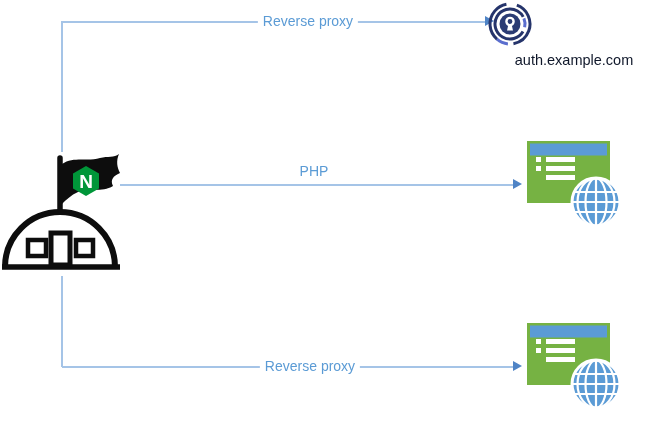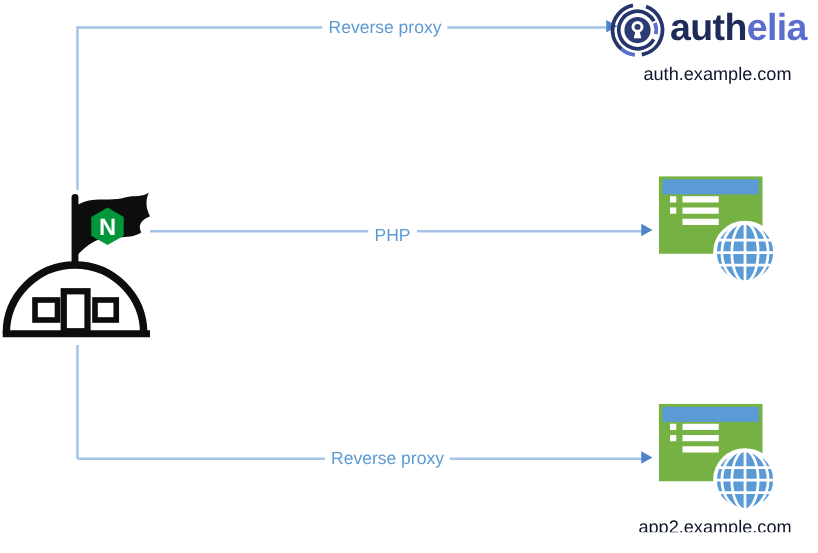--- a/index.html
+++ b/index.html
@@ -62,21 +62,21 @@
     </defs>
   </svg>
 
   <div class="line v-line" style="left:61px;top:21px;height:131px;"></div>
   <div class="line h-line" style="left:62px;top:21px;width:423px;"></div>
   <div class="arrow-right" style="left:485px;top:16px;"></div>
   <div class="edge-label" style="left:308px;top:13px;">Reverse proxy</div>
 
   <div class="line h-line" style="left:120px;top:184px;width:393px;"></div>
   <div class="arrow-right" style="left:513px;top:179px;"></div>
-  <div class="edge-label" style="left:314px;top:180px;">PHP</div>
+  <div class="edge-label" style="left:314px;top:163px;">PHP</div>
 
   <div class="line v-line" style="left:61px;top:276px;height:91px;"></div>
   <div class="line h-line" style="left:62px;top:366px;width:451px;"></div>
   <div class="arrow-right" style="left:513px;top:361px;"></div>
   <div class="edge-label" style="left:310px;top:358px;">Reverse proxy</div>
 
   <svg class="icon-abs" style="left:2px;top:148px;" width="120" height="124" viewBox="0 0 120 124">
 
     <line x1="58" y1="10" x2="58" y2="70" stroke="#0d0d0d" stroke-width="5.5" stroke-linecap="round"></line>
 
@@ -101,26 +101,24 @@
     <circle cx="23" cy="23" r="20" fill="none" stroke="#5b6ece" stroke-width="3" stroke-dasharray="12 200" transform="rotate(96 23 23)"></circle>
 
     <circle cx="23" cy="23" r="15" fill="none" stroke="#25346b" stroke-width="3" stroke-dasharray="78.5 100" transform="rotate(30 23 23)"></circle>
     <circle cx="23" cy="23" r="15" fill="none" stroke="#5b6ece" stroke-width="3" stroke-dasharray="9 100" transform="rotate(-22 23 23)"></circle>
 
     <circle cx="23" cy="23" r="10.5" fill="#2b3c74"></circle>
     <circle cx="23" cy="20.5" r="3.6" fill="none" stroke="#ffffff" stroke-width="2.4"></circle>
     <path d="M21.4,23.5 L24.6,23.5 L26,29.5 L20,29.5 Z" fill="#ffffff"></path>
   </svg>
 
-  <div class="wordmark"><span class="dark">auth</span><span class="light">elia</span></div>
 
   <div class="domain-label" style="left:574px;top:52px;">auth.example.com</div>
 
   <svg class="icon-abs" style="left:527px;top:141px;" width="96" height="88" viewBox="0 0 96 88">
     <use href="#app-icon"></use>
   </svg>
 
   <svg class="icon-abs" style="left:527px;top:323px;" width="96" height="88" viewBox="0 0 96 88">
     <use href="#app-icon"></use>
   </svg>
-  <div class="domain-label" style="left:572px;top:414px;">app2.example.com</div>
 
 </div>
 
 </body></html>

